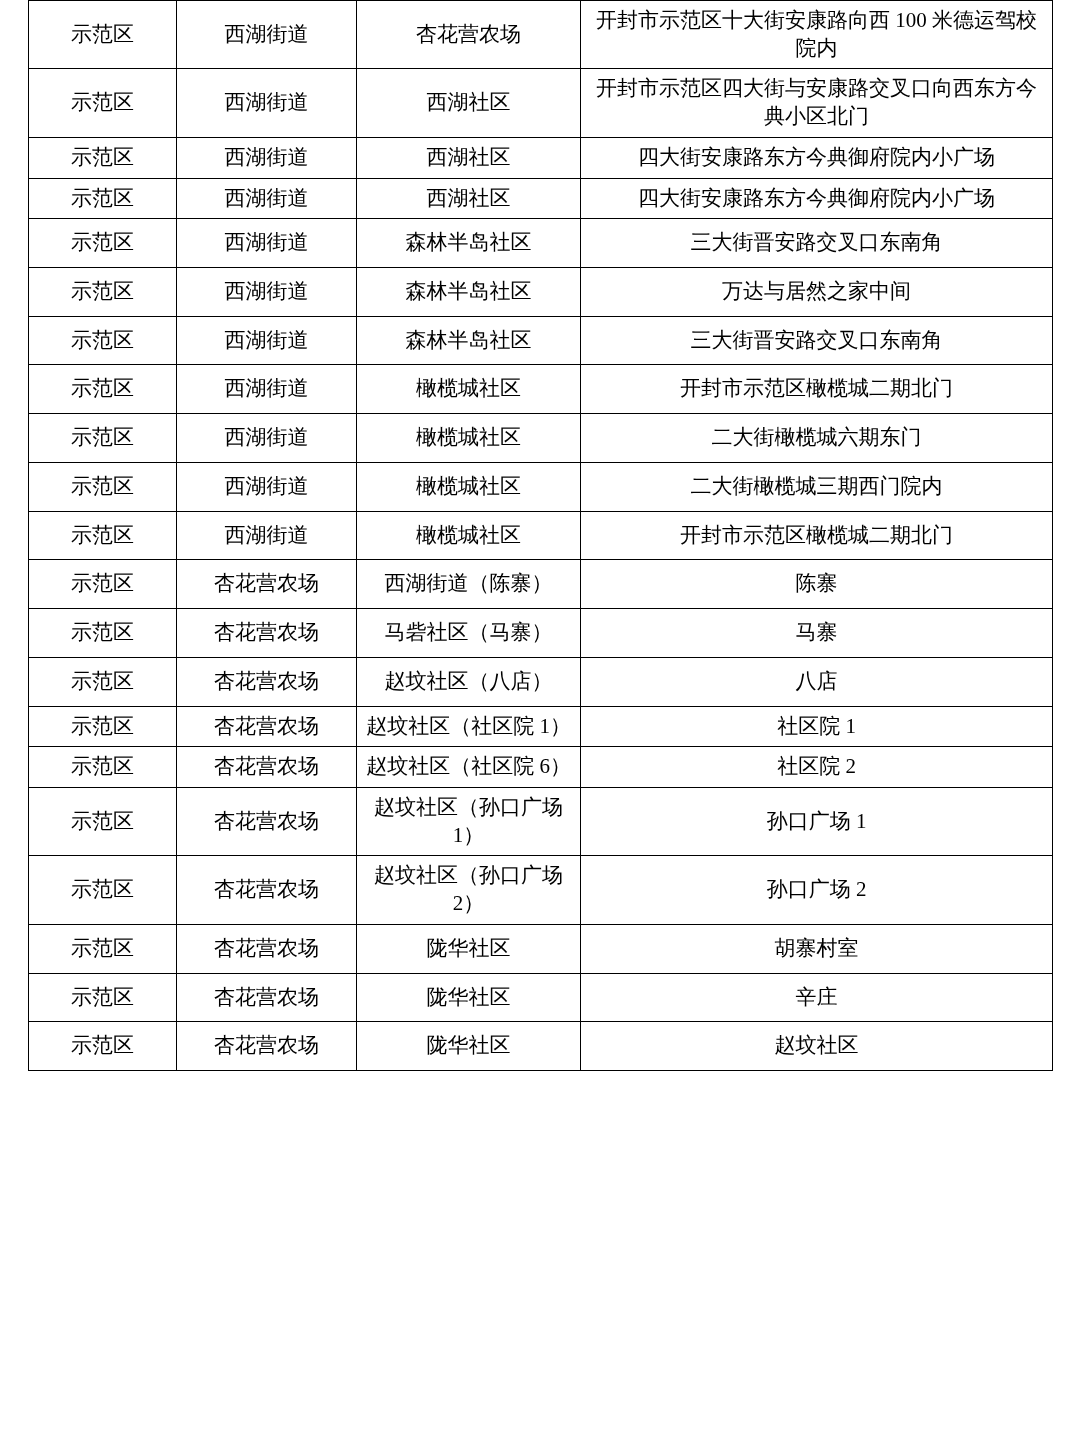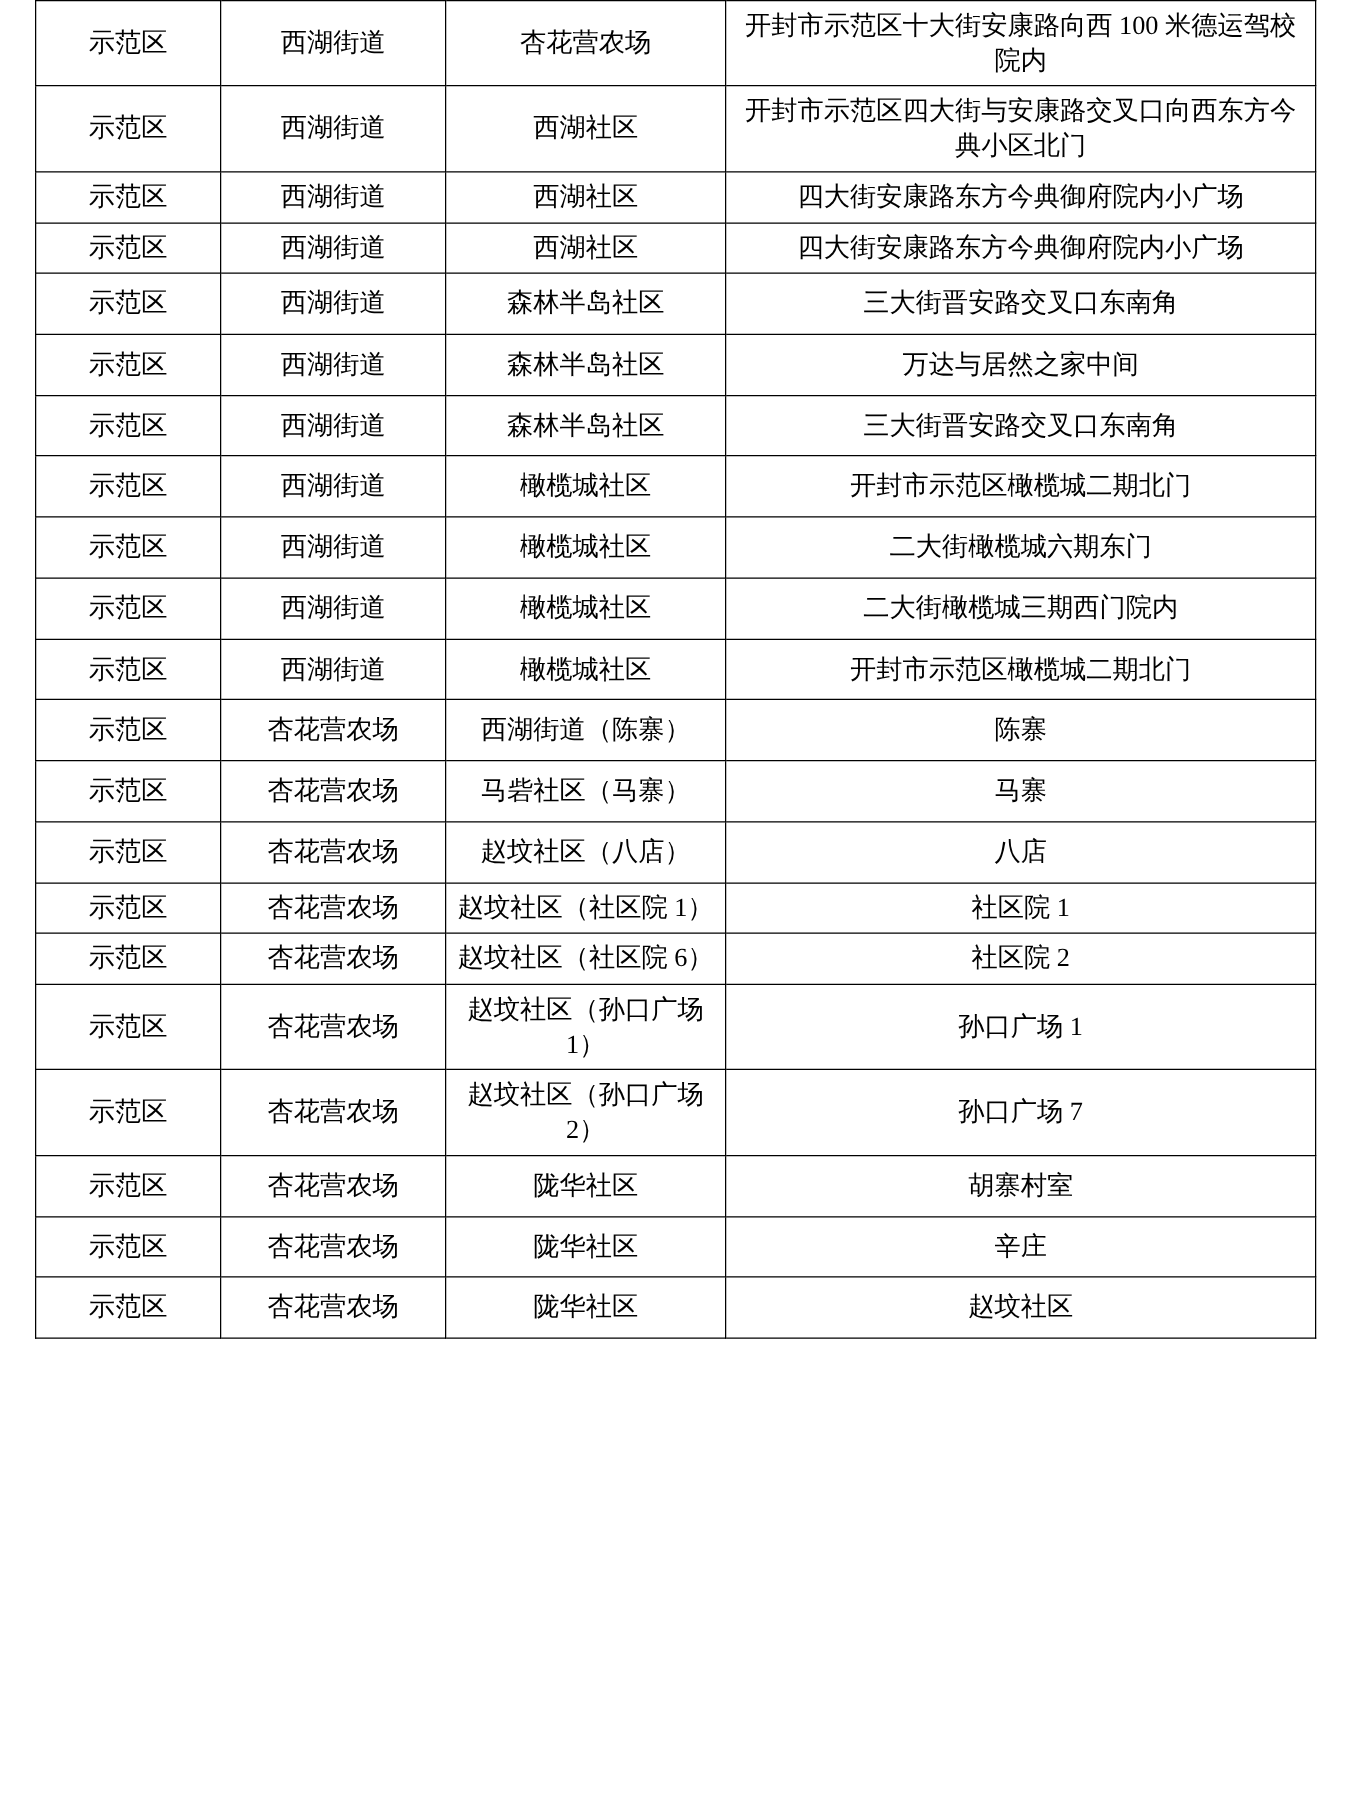--- a/index.html
+++ b/index.html
@@ -156,21 +156,21 @@
       <tr>
         <td>示范区</td>
         <td>杏花营农场</td>
         <td>赵坟社区（孙口广场 1）</td>
         <td>孙口广场 1</td>
       </tr>
       <tr>
         <td>示范区</td>
         <td>杏花营农场</td>
         <td>赵坟社区（孙口广场 2）</td>
-        <td>孙口广场 7</td>
+        <td>孙口广场 2</td>
       </tr>
       <tr class="tall">
         <td>示范区</td>
         <td>杏花营农场</td>
         <td>陇华社区</td>
         <td>胡寨村室</td>
       </tr>
       <tr class="tall">
         <td>示范区</td>
         <td>杏花营农场</td>

